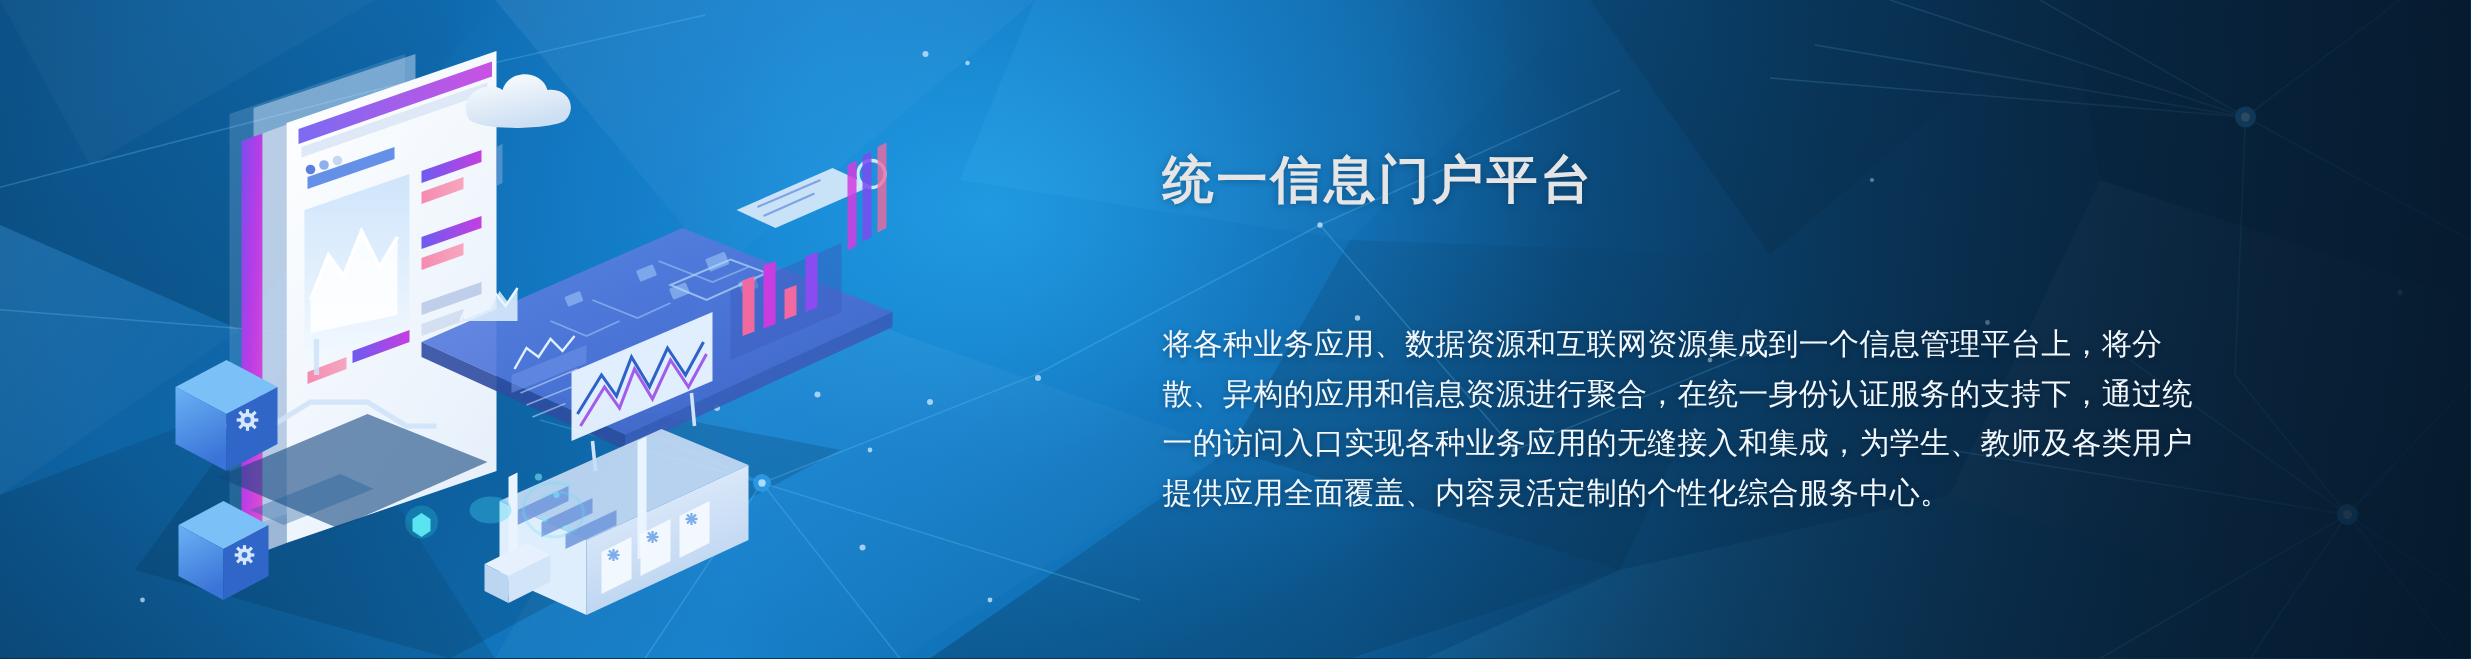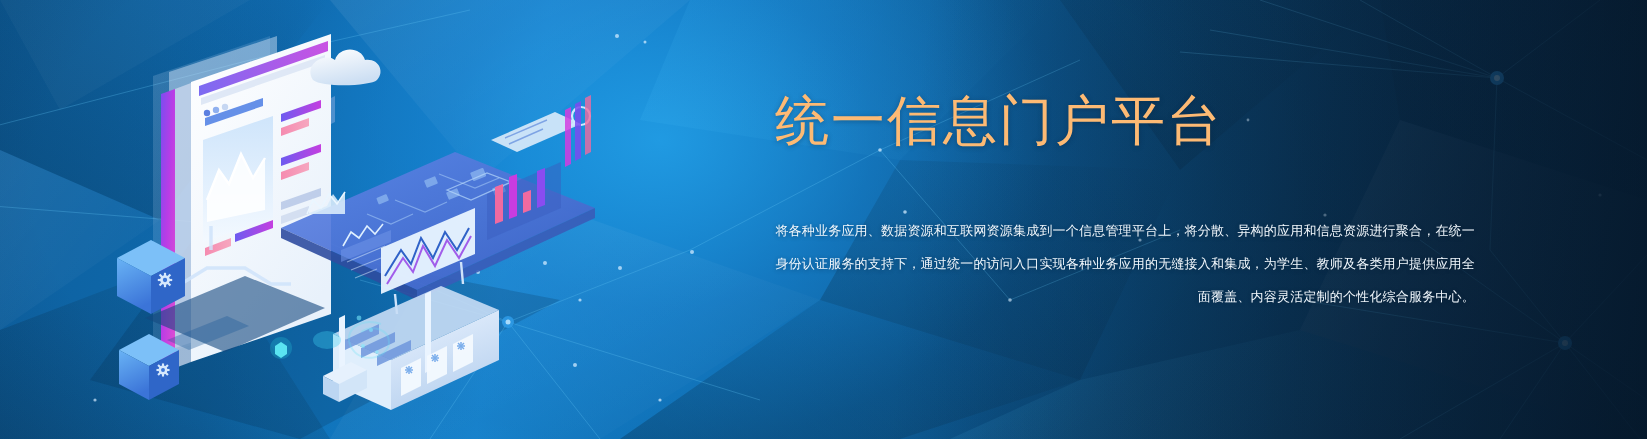--- a/index.html
+++ b/index.html
@@ -48,38 +48,37 @@
   }
 
   
   .content {
     position: absolute;
     left: 775px;
     top: 92px;
     width: 720px;
   }
   .title {
-    font-size: 54px;
+    font-size: 34px;
     line-height: 56px;
-    color: #fdba74;
+    color: #e5e5e5;
     letter-spacing: 2px;
-    font-weight: 400;
+    font-weight: 700;
     white-space: nowrap;
     text-shadow: 0 1px 5px rgba(3,30,55,0.35);
   }
   .desc {
     margin-top: 66px;
-    font-size: 13px;
+    font-size: 20px;
     line-height: 33px;
     color: #f2f8fd;
     letter-spacing: 0.2px;
     font-weight: 400;
     width: 700px;
     text-shadow: 0 1px 4px rgba(3,28,52,0.45);
-    text-align: right;
   }
 </style>
 </head>
 <body>
 
 <div class="banner">
 
   <div class="bg-base2"></div>
   <div class="bg-glow"></div>
 

